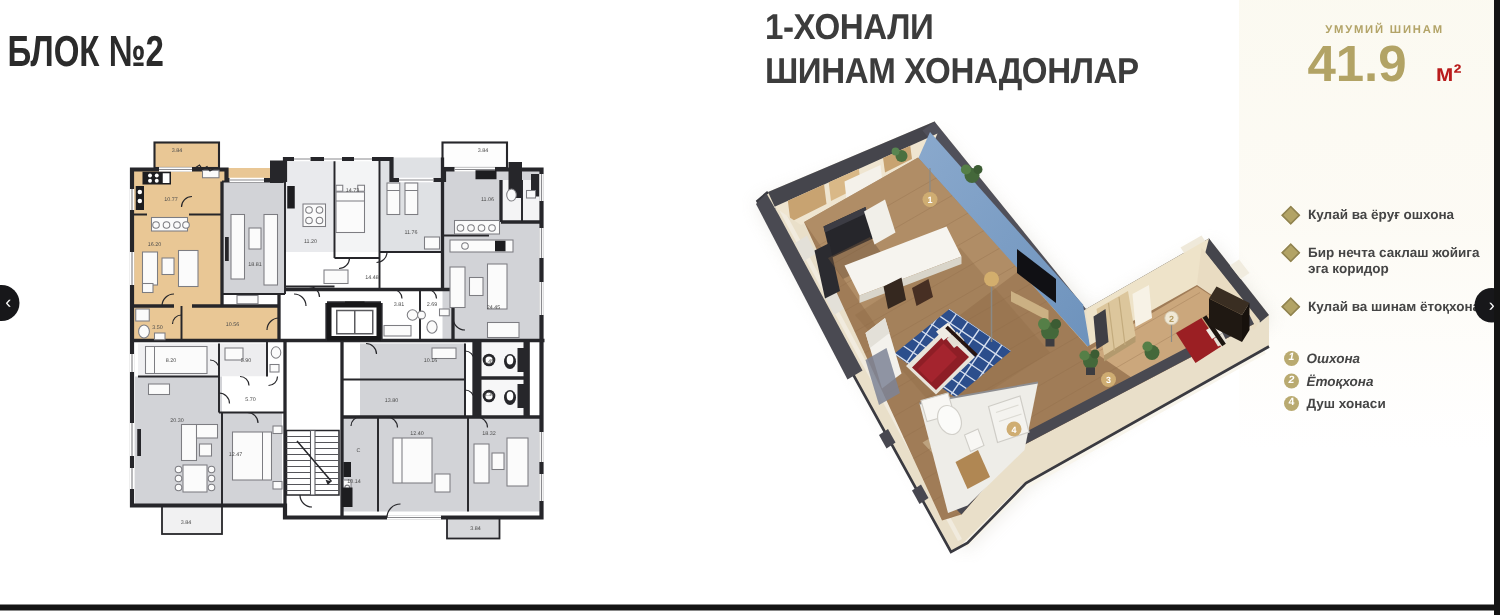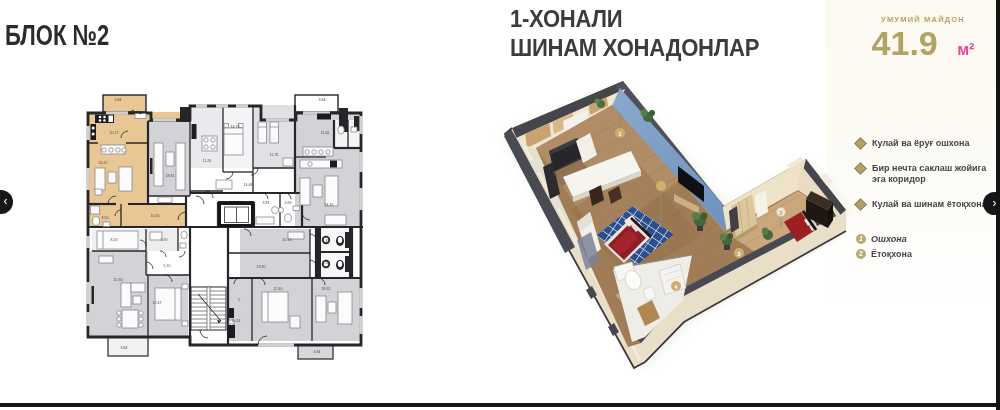--- a/index.html
+++ b/index.html
@@ -9,40 +9,41 @@
 </style>
 </head>
 <body>
 
 <div class="abs" style="left:826px;top:0;width:171px;height:300px;background:linear-gradient(180deg,#f9f6e8 0%,#fbf8ee 50%,#ffffff 100%);opacity:0.62;"></div>
 
 <div class="abs" style="left:5px;top:19px;font-size:29px;font-weight:bold;color:#2b2b2b;transform:scaleX(0.76);transform-origin:left top;">БЛОК №2</div>
 
 <div class="abs" style="left:510px;top:4px;font-size:24px;line-height:29px;font-weight:bold;color:#3c3c3c;letter-spacing:-0.3px;transform:scaleX(0.92);transform-origin:left top;">1-ХОНАЛИ<br>ШИНАМ ХОНАДОНЛАР</div>
 
-<div class="abs" style="left:848px;top:15px;width:150px;text-align:center;font-size:7.5px;font-weight:bold;color:#b3a468;letter-spacing:1.2px;">УМУМИЙ МАЙДОН</div>
-
-<div class="abs" style="left:848px;top:24px;width:150px;text-align:center;font-size:34px;font-weight:bold;color:#b2a365;">41.9&nbsp;<span style="font-size:16px;color:#ec4899;margin-left:10px;">м²</span></div>
+<div class="abs" style="left:848px;top:15px;width:150px;text-align:center;font-size:7.5px;font-weight:bold;color:#b3a468;letter-spacing:1.2px;">УМУМИЙ ШИНАМ</div>
+
+<div class="abs" style="left:848px;top:24px;width:150px;text-align:center;font-size:34px;font-weight:bold;color:#b2a365;">41.9&nbsp;<span style="font-size:16px;color:#b91c1c;margin-left:10px;">м²</span></div>
 
 <div class="abs" style="left:856px;top:138px;width:152px;font-size:9px;font-weight:bold;color:#454545;line-height:11.5px;">
 
   <div style="position:relative;padding-left:16px;margin-bottom:13px;"><span style="position:absolute;left:0;top:1px;width:7px;height:7px;background:#b2a365;transform:rotate(45deg);border:1px solid #8f8250;"></span>Кулай ва ёруғ ошхона</div>
 
   <div style="position:relative;padding-left:16px;margin-bottom:13px;"><span style="position:absolute;left:0;top:1px;width:7px;height:7px;background:#b2a365;transform:rotate(45deg);border:1px solid #8f8250;"></span>Бир нечта саклаш жойига эга&nbsp;коридор</div>
 
   <div style="position:relative;padding-left:16px;white-space:nowrap;"><span style="position:absolute;left:0;top:1px;width:7px;height:7px;background:#b2a365;transform:rotate(45deg);border:1px solid #8f8250;"></span>Кулай ва шинам ётоқхона</div>
 </div>
 
 <div class="abs" style="left:856px;top:234px;width:140px;font-size:9px;font-weight:bold;color:#454545;">
 
   <div style="position:relative;padding-left:15px;height:15px;line-height:11px;font-style:italic;"><span style="position:absolute;left:0;top:0;width:10px;height:10px;border-radius:50%;background:#b9aa70;color:#fff;font-size:7px;text-align:center;line-height:10px;">1</span>Ошхона</div>
 
-  <div style="position:relative;padding-left:15px;height:15px;line-height:11px;"><span style="position:absolute;left:0;top:0;width:10px;height:10px;border-radius:50%;background:#b9aa70;color:#fff;font-size:7px;text-align:center;line-height:10px;">2</span>Ётоқхона</div>
-
-
+  <div style="position:relative;padding-left:15px;height:15px;line-height:11px;font-style:italic;"><span style="position:absolute;left:0;top:0;width:10px;height:10px;border-radius:50%;background:#b9aa70;color:#fff;font-size:7px;text-align:center;line-height:10px;">2</span>Ётоқхона</div>
+
+
+  <div style="position:relative;padding-left:15px;height:15px;line-height:11px;"><span style="position:absolute;left:0;top:0;width:10px;height:10px;border-radius:50%;background:#b9aa70;color:#fff;font-size:7px;text-align:center;line-height:10px;">4</span>Душ хонаси</div>
 </div>
 
 <div class="abs" style="left:983px;top:192px;width:23px;height:23px;border-radius:50%;background:#17171a;color:#fff;font-size:12px;text-align:center;line-height:22px;">›</div>
 
 <div class="abs" style="left:-11px;top:190px;width:24px;height:24px;border-radius:50%;background:#17171a;color:#fff;font-size:12px;text-align:center;line-height:23px;padding-left:9px;box-sizing:border-box;">‹</div>
 
 <div class="abs" style="left:0;top:403px;width:1000px;height:4px;background:#141414;"></div>
 
 <div class="abs" style="left:996px;top:0;width:4px;height:410px;background:#141414;"></div>
 

